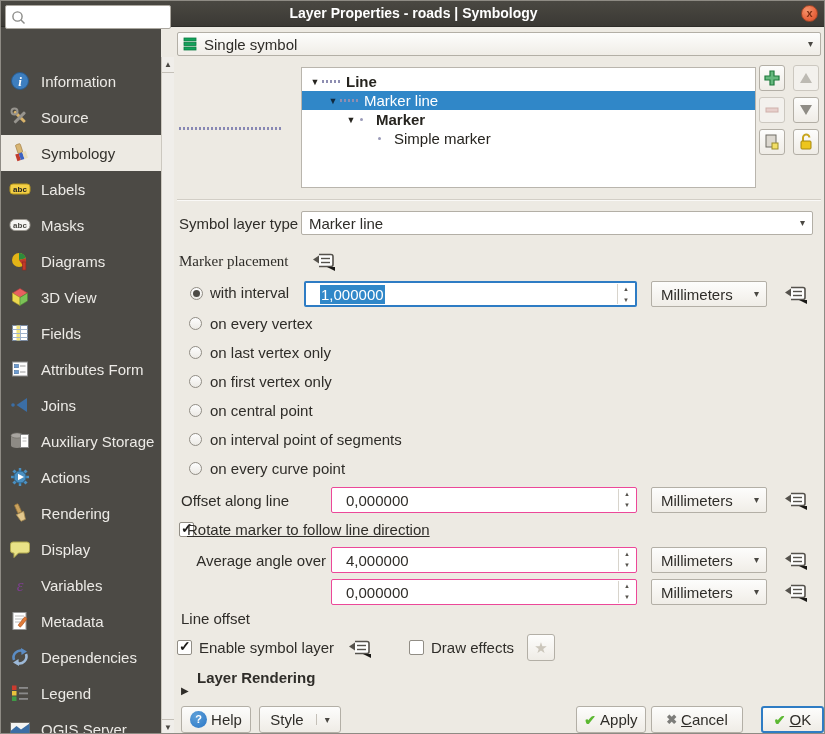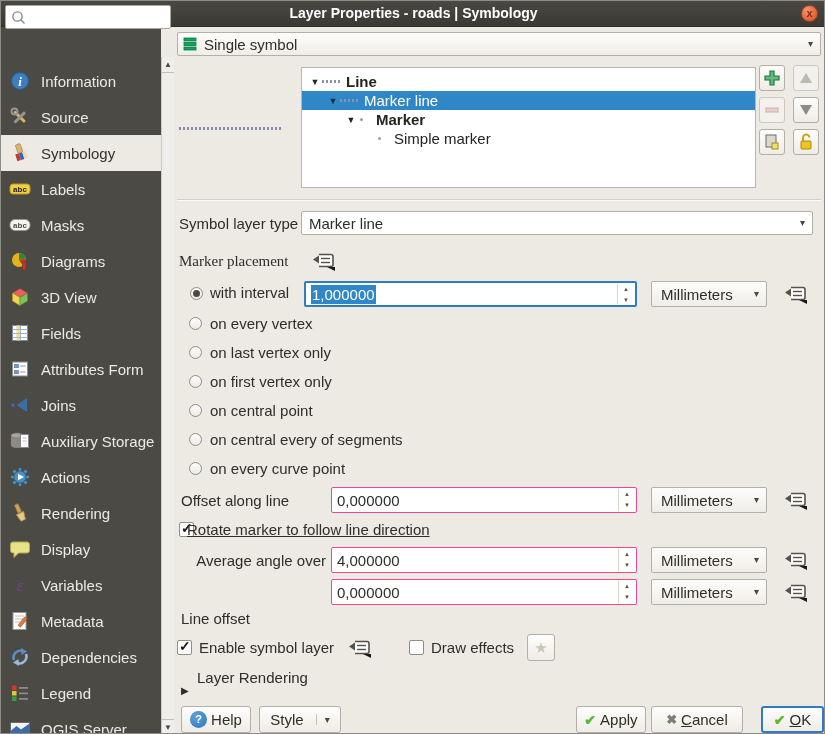--- a/index.html
+++ b/index.html
@@ -38,21 +38,21 @@
   .btn{background:linear-gradient(#fdfdfc,#efece6);border:1px solid #b3afa6;border-radius:3px;
     box-sizing:border-box;font-size:15px;color:#2f2d29;cursor:pointer;}
   .combo{position:absolute;background:linear-gradient(#fdfdfc,#f0ede7);border:1px solid #b3afa6;
     border-radius:2px;box-sizing:border-box;font-size:15px;color:#2f2d29;display:flex;
     align-items:center;cursor:pointer;}
   .combo .caret{position:absolute;right:7px;top:50%;transform:translateY(-56%);font-size:10px;color:#4a4843;}
   .combo.boxy{background:#fff;}
   .spin{position:absolute;background:#fff;border:1px solid #ec4899;border-radius:2px;
     box-sizing:border-box;font-size:15px;color:#2f2d29;display:flex;align-items:center;}
   .spin.focused{border:2px solid #2e7cc4;}
-  .spin .val{padding-left:5px;}
+  .spin .val{padding-left:14px;}
   .spin .val .sel-text{background:#3087c8;color:#fff;padding:1px 1px;}
   .spin-btns{position:absolute;right:1px;top:1px;bottom:1px;width:16px;display:flex;
     flex-direction:column;border-left:1px solid #d8d4cc;}
   .spin-btns span{flex:1;text-align:center;font-size:6px;color:#55524c;line-height:11px;cursor:pointer;}
   .radio{position:absolute;width:13px;height:13px;border:1px solid #918d85;border-radius:50%;
     background:linear-gradient(#fdfdfd,#eceae5);box-sizing:border-box;cursor:pointer;}
   .radio.on::after{content:"";position:absolute;left:2px;top:2px;width:7px;height:7px;
     border-radius:50%;background:#4c4a45;}
   .check{position:absolute;width:15px;height:15px;border:1px solid #918d85;border-radius:2px;
     background:#fff;box-sizing:border-box;cursor:pointer;}
@@ -453,21 +453,21 @@
       <div class="radio-row">
         <span class="radio"></span>
         <span class="olabel">on first vertex only</span>
       </div>
       <div class="radio-row">
         <span class="radio"></span>
         <span class="olabel">on central point</span>
       </div>
       <div class="radio-row">
         <span class="radio"></span>
-        <span class="olabel">on central every of segments</span>
+        <span class="olabel">on interval point of segments</span>
       </div>
       <div class="radio-row">
         <span class="radio"></span>
         <span class="olabel">on every curve point</span>
       </div>
     </div>
 
   <span class="lbl" style="left:180px;top:491px;">Offset along line</span>
   <div class="spin" style="left:330px;top:486px;width:306px;height:26px;">
     <span class="val">0,000000</span>
@@ -540,21 +540,21 @@
         <polygon points="2,7.5 8,3.5 8,11.5" fill="#55524c"></polygon>
         <polygon points="16,15 24,15 24,19" fill="#1a1917"></polygon>
       </svg></div>
   <span class="check" style="left:408px;top:639px;"></span>
   <span class="lbl" style="left:430px;top:638px;">Draw effects</span>
   <div id="star-btn" class="btn">
     <span>★</span>
   </div>
 
   <span id="lr-arrow">▶</span>
-  <span class="lbl" style="left:196px;top:668px;font-weight:normal;">Layer Rendering</span>
+  <span class="lbl" style="left:196px;top:668px;font-weight:bold;">Layer Rendering</span>
 
   <div class="btn fbtn" style="left:180px;top:705px;width:70px;height:27px;">
     <span id="help-icon">?</span>
     <span>Help</span>
   </div>
   <div class="btn fbtn" style="left:258px;top:705px;width:82px;height:27px;">
     <span>Style</span>
     <span id="style-caret">▾</span>
   </div>
   <div class="btn fbtn" style="left:575px;top:705px;width:70px;height:27px;">

